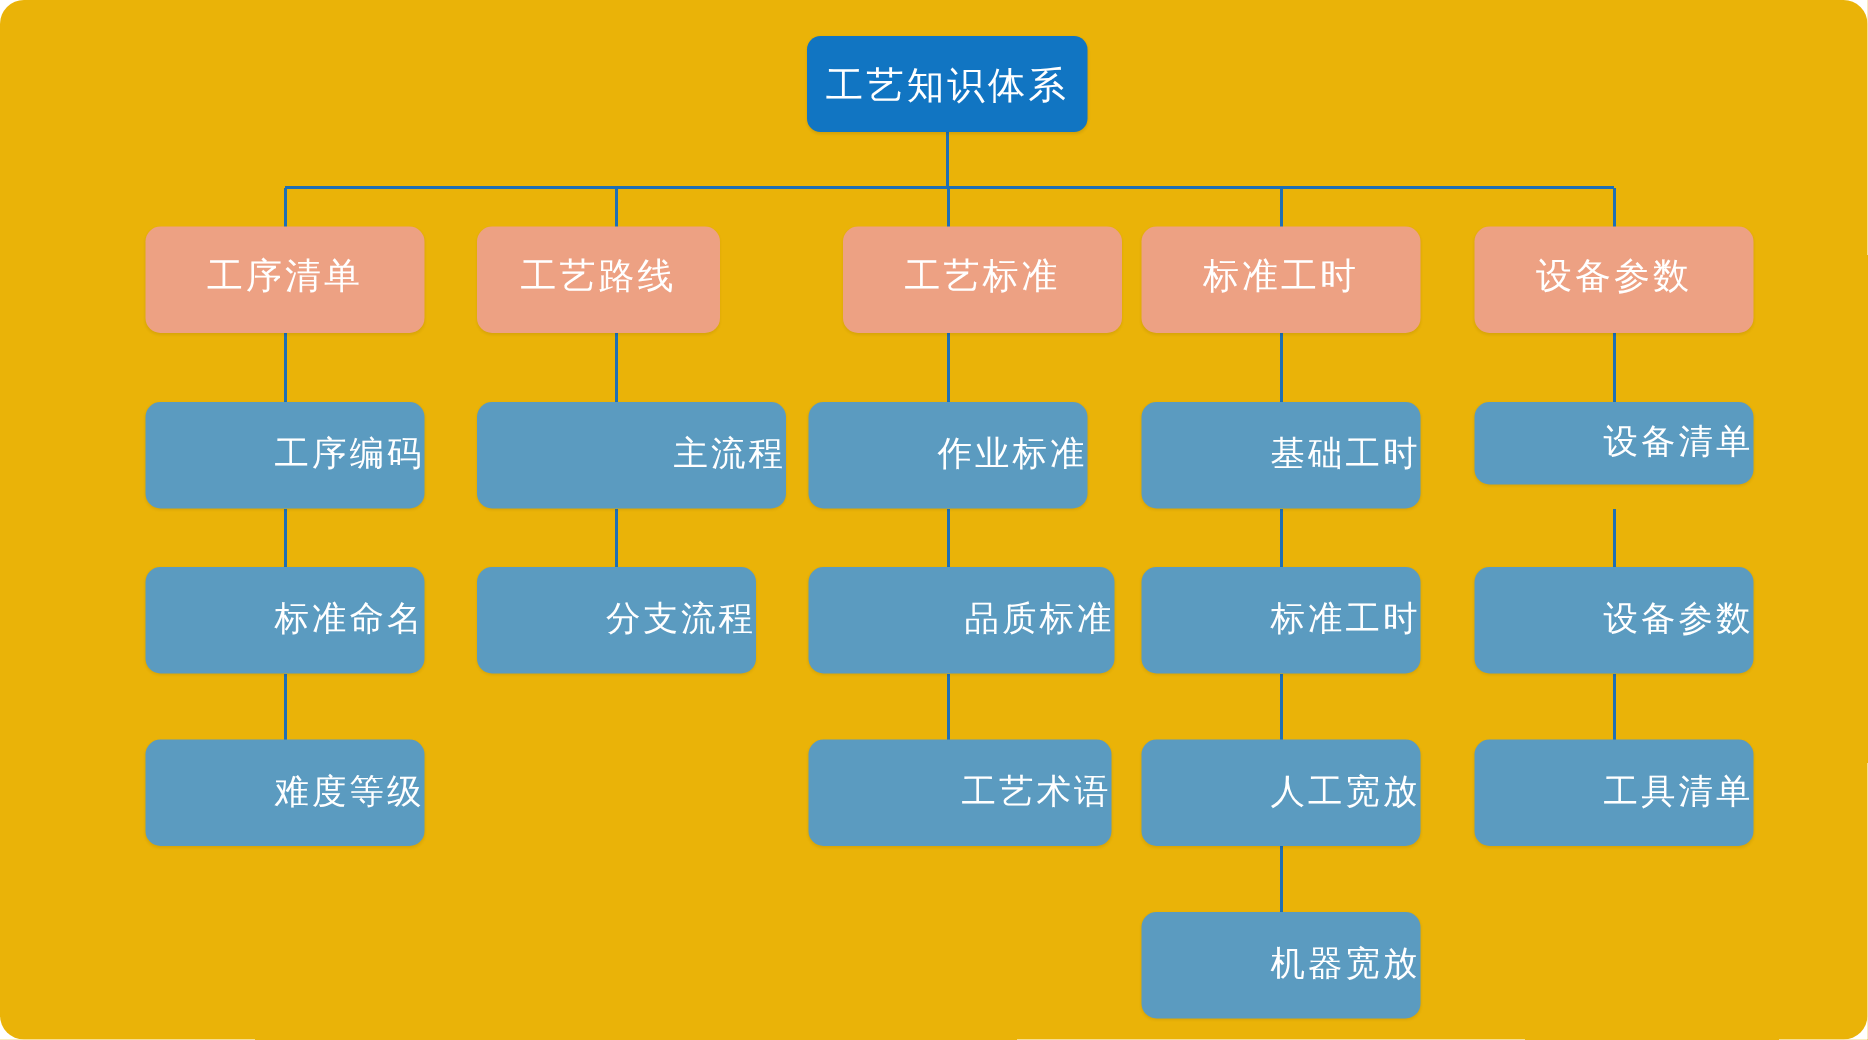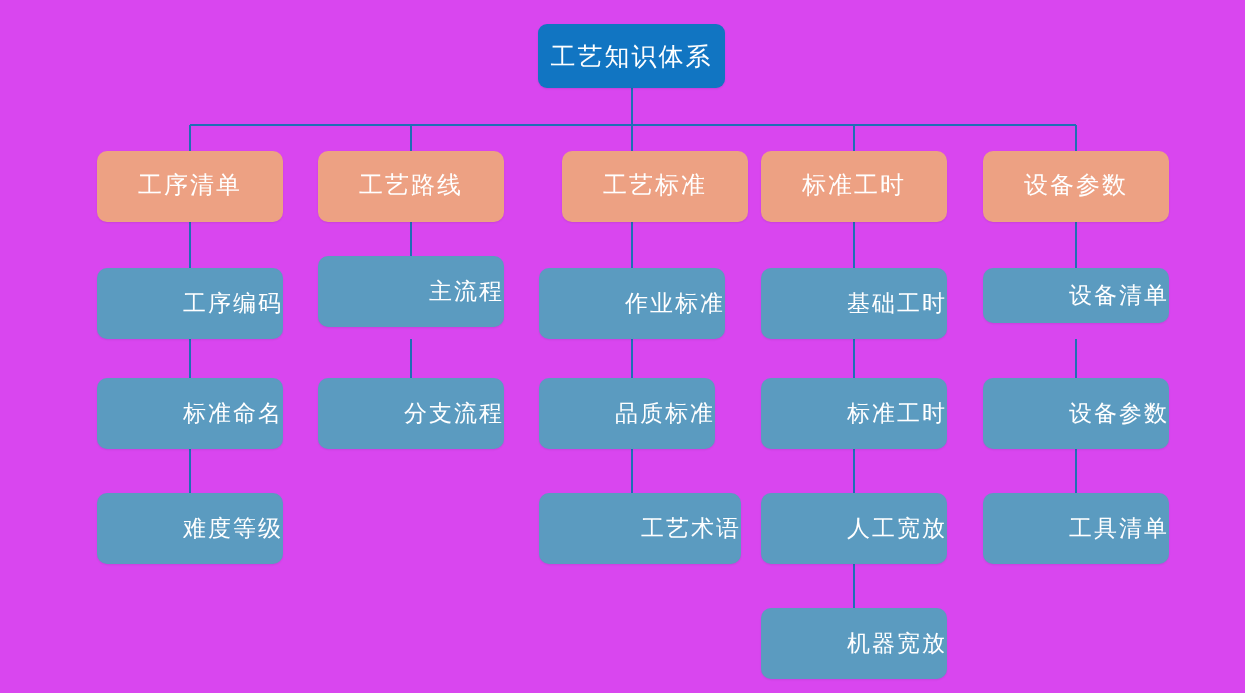--- a/index.html
+++ b/index.html
@@ -8,22 +8,23 @@
     padding: 0;
     background: #ffffff;
   }
   body {
     font-family: "DejaVu Sans", "Liberation Sans", sans-serif;
   }
   #canvas {
     position: relative;
     width: 1245px;
     height: 693px;
-    background: #d946ef;
+    background: #eab308;
     overflow: hidden;
+    border-radius: 16px;
   }
   #wires {
     position: absolute;
     left: 0;
     top: 0;
     width: 1245px;
     height: 693px;
     pointer-events: none;
   }
   .node {
@@ -100,36 +101,36 @@
       </div>
       <div class="node leaf" style="left: 97px; top: 268px; width: 186px; height: 71px;">
         <span class="node-label">工序编码</span>
       </div>
       <div class="node leaf" style="left: 97px; top: 378px; width: 186px; height: 71px;">
         <span class="node-label">标准命名</span>
       </div>
       <div class="node leaf" style="left: 97px; top: 493px; width: 186px; height: 71px;">
         <span class="node-label">难度等级</span>
       </div>
-      <div class="node cat" style="left: 318px; top: 151px; width: 186px; height: 71px; align-items: center;">
+      <div class="node cat" style="left: 318px; top: 151px; width: 162px; height: 71px; align-items: center;">
         <span class="node-label">工艺路线</span>
       </div>
-      <div class="node leaf" style="left: 318px; top: 256px; width: 186px; height: 71px;">
+      <div class="node leaf" style="left: 318px; top: 268px; width: 206px; height: 71px;">
         <span class="node-label">主流程</span>
       </div>
       <div class="node leaf" style="left: 318px; top: 378px; width: 186px; height: 71px; padding-left: 24px;">
         <span class="node-label">分支流程</span>
       </div>
       <div class="node cat" style="left: 562px; top: 151px; width: 186px; height: 71px;">
         <span class="node-label">工艺标准</span>
       </div>
       <div class="node leaf" style="left: 539px; top: 268px; width: 186px; height: 71px; padding-left: 16px;">
         <span class="node-label">作业标准</span>
       </div>
-      <div class="node leaf" style="left: 539px; top: 378px; width: 176px; height: 71px;">
+      <div class="node leaf" style="left: 539px; top: 378px; width: 204px; height: 71px;">
         <span class="node-label">品质标准</span>
       </div>
       <div class="node leaf" style="left: 539px; top: 493px; width: 202px; height: 71px;">
         <span class="node-label">工艺术语</span>
       </div>
       <div class="node cat" style="left: 761px; top: 151px; width: 186px; height: 71px;">
         <span class="node-label">标准工时</span>
       </div>
       <div class="node leaf" style="left: 761px; top: 268px; width: 186px; height: 71px;">
         <span class="node-label">基础工时</span>

